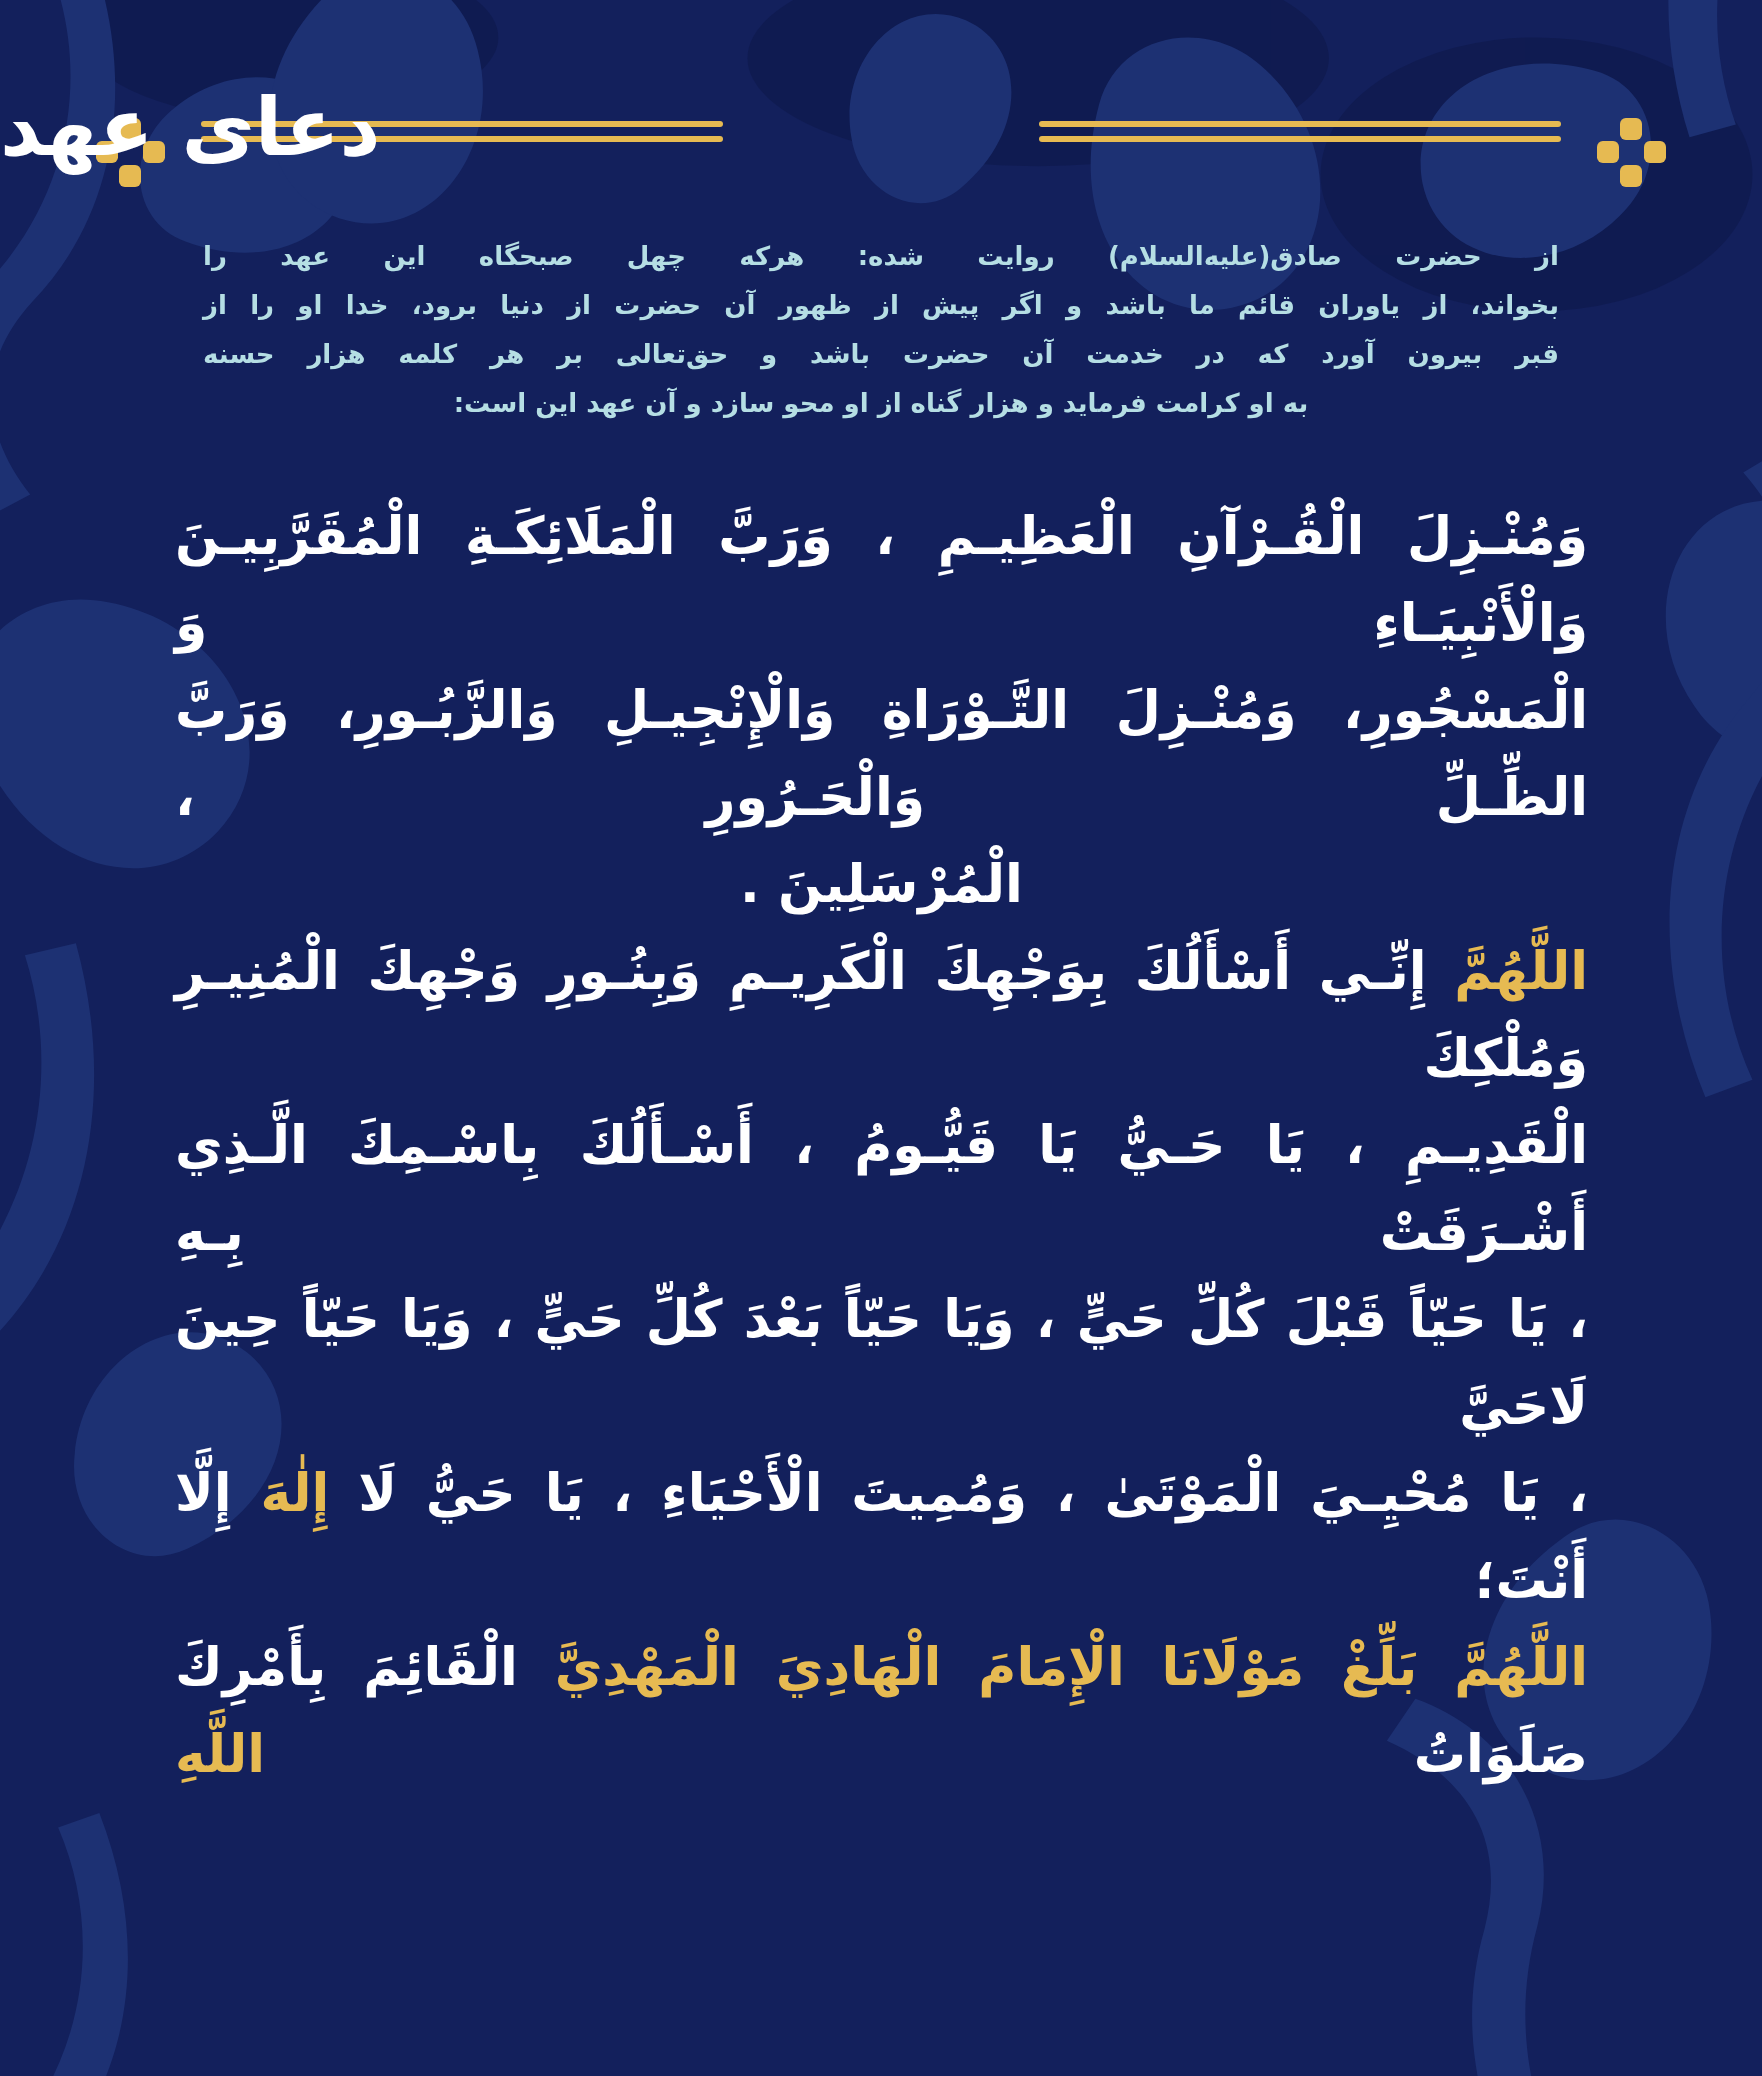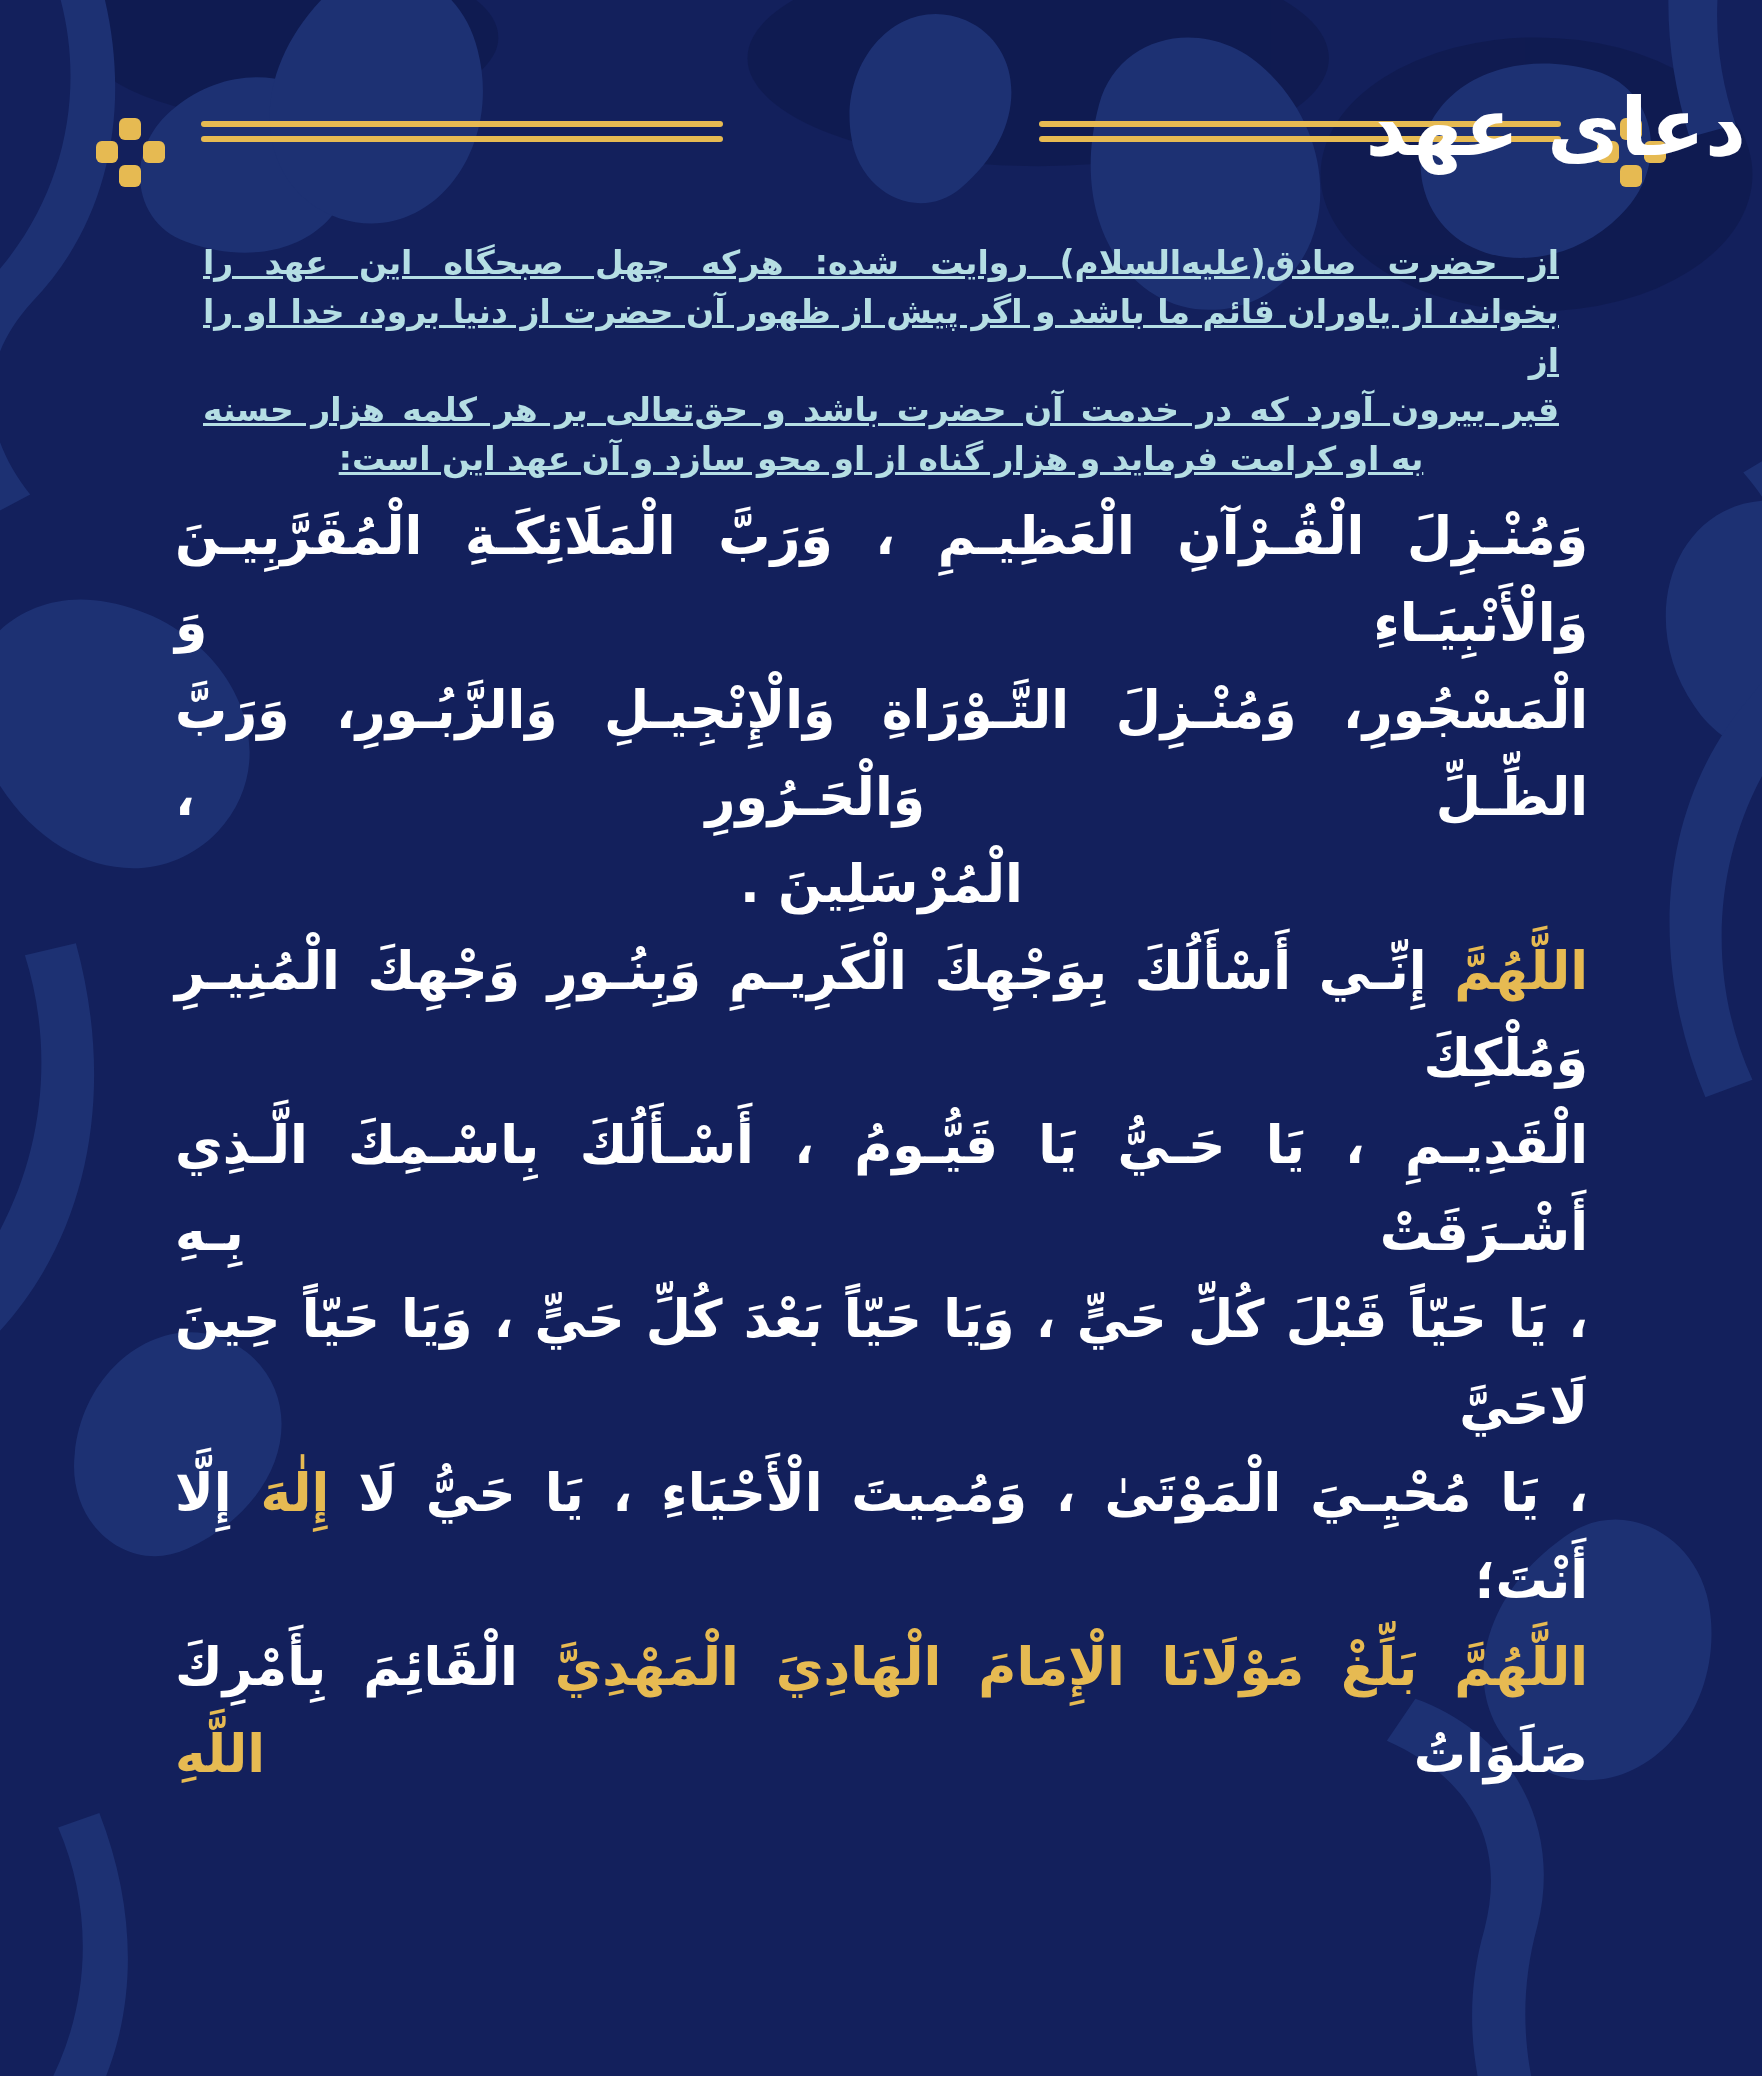--- a/index.html
+++ b/index.html
@@ -28,30 +28,30 @@
   .ornament .sq{position:absolute;width:22.4px;height:22.4px;border-radius:5.8px;background:var(--gold,#e6ba52);}
   .ornament .s1{left:23px;top:0;}
   .ornament .s2{left:47px;top:23px;}
   .ornament .s3{left:23px;top:47px;}
   .ornament .s4{left:0;top:23px;}
   .orn-tl{left:96px;top:118px;}
   .orn-tr{left:1597px;top:118px;}
 
   .title{
     position:absolute;left:0;right:16px;top:81px;
-    text-align:right;
+    text-align:left;
     font-size:80px;font-weight:bold;
     color:var(--white,#ffffff);
     letter-spacing:-0.8px;
   }
 
   .intro{
-    position:absolute;right:203px;top:238px;width:1356px;
+    position:absolute;right:203px;top:232px;width:1356px;
     color:var(--intro,#b5dee4);
-    font-size:33px;line-height:49px;font-weight:bold;text-decoration:underline;
+    font-size:26px;line-height:49px;font-weight:bold;
   }
   .iline{text-align:justify;text-align-last:justify;}
   .iline.center{text-align:left;text-align-last:center;}
 
   .prayer{
     position:absolute;right:174px;top:493px;width:1413px;
     color:var(--white,#ffffff);
     font-size:52px;line-height:87px;font-weight:bold;
   }
   .pline{text-align:justify;text-align-last:justify;}

